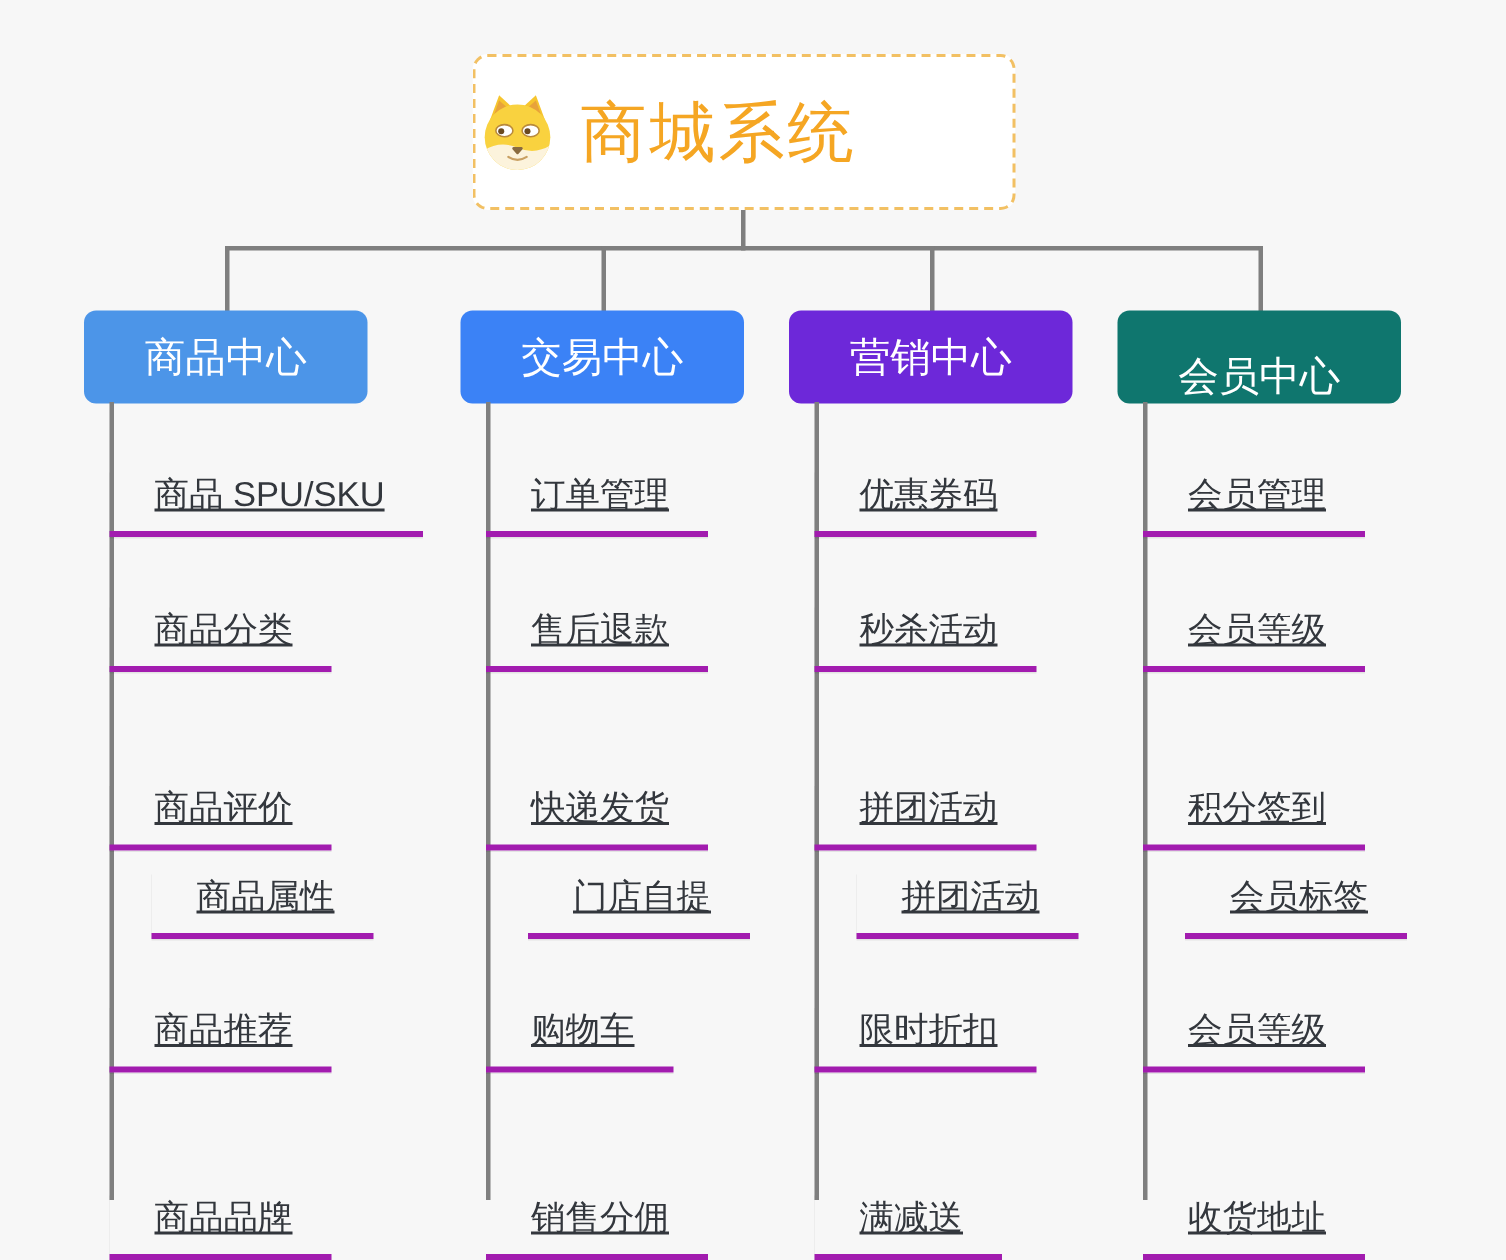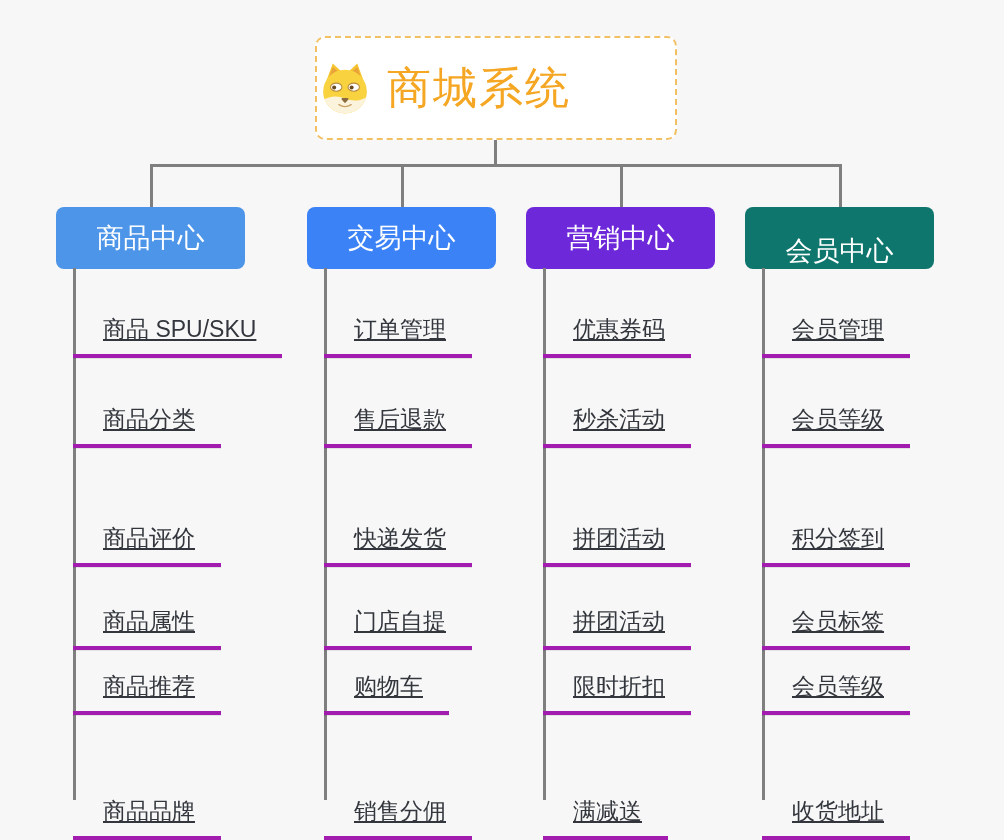--- a/index.html
+++ b/index.html
@@ -58,21 +58,21 @@
     padding:0 26px 10px 30px;
     border-bottom:4px solid #a21caf;
     box-shadow:0 1px 0 rgba(0,0,0,0.08);
     font-size:23px;
     color:#33373D;
     text-decoration:underline;
   }
   .l0{top:314px;}
   .l1{top:404px;}
   .l2{top:493px;margin-top:30px;}
-  .l3{top:606px;}
+  .l3{top:582px;margin-left:28px;}
   .l4{top:671px;}
   .l5{top:760px;margin-top:36px;}
 </style>
 </head>
 <body>
 
 <div class="canvas">
 
   <div class="root">
     <span style="display:flex;">

